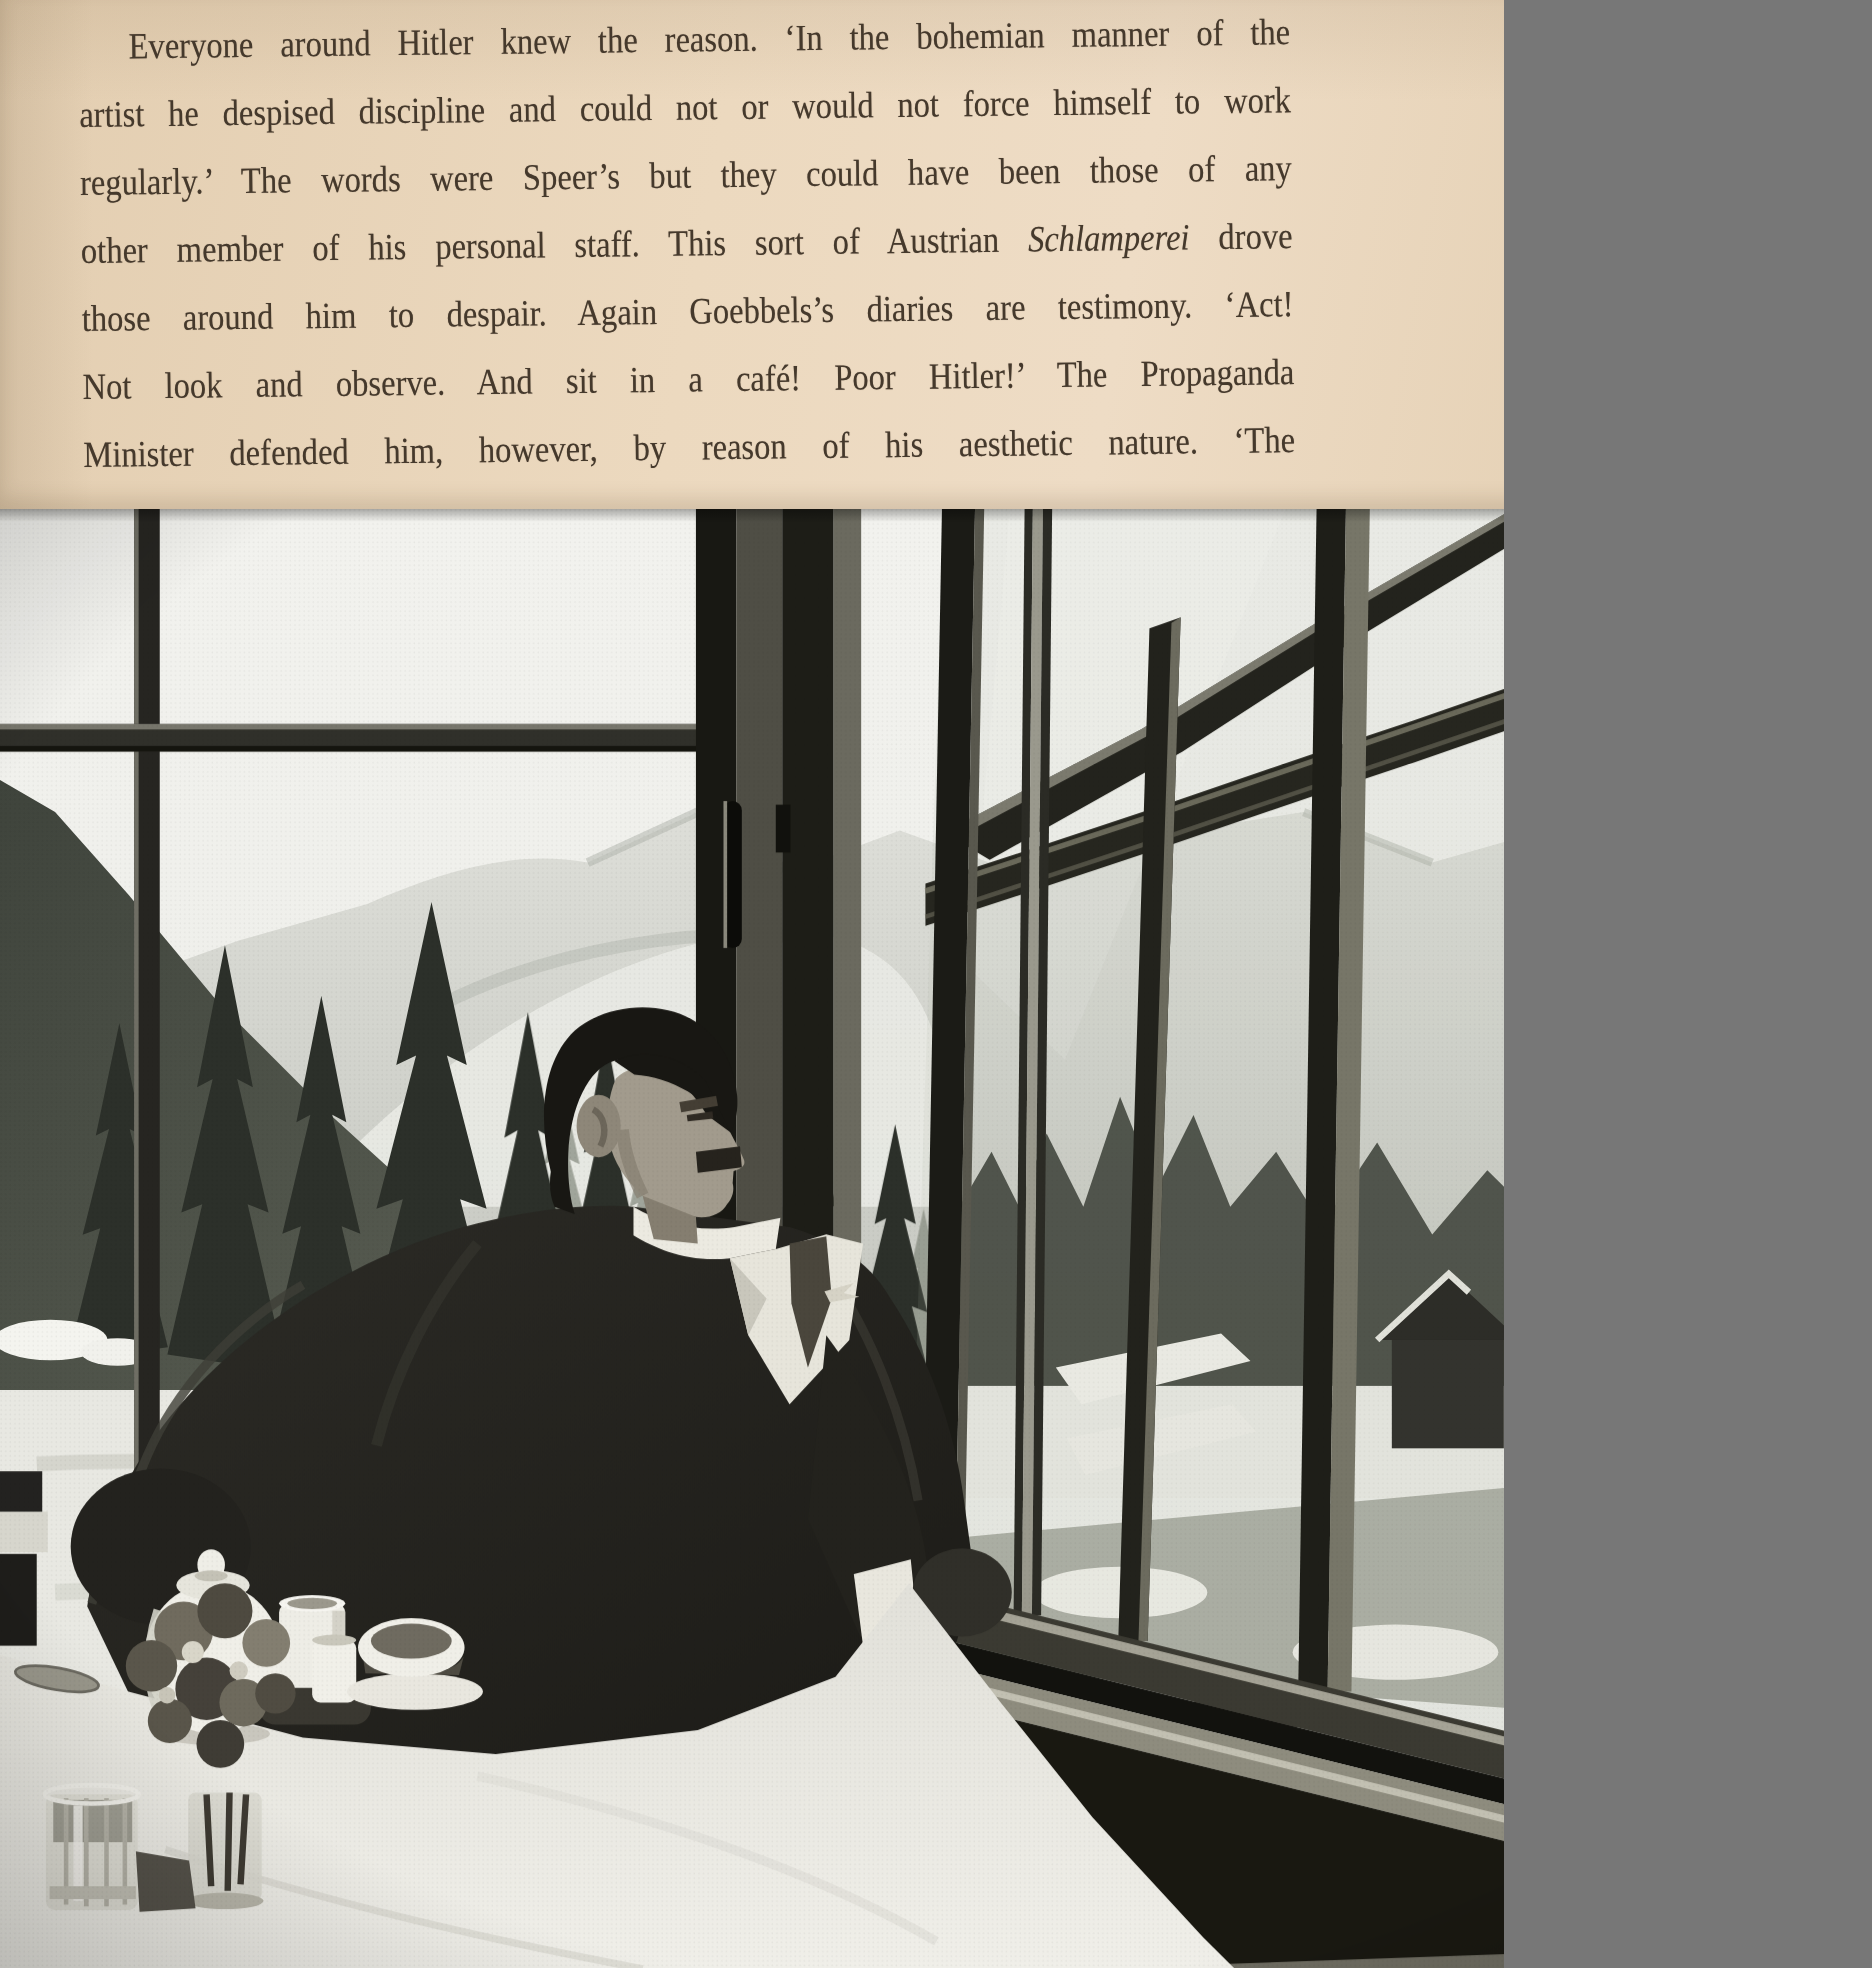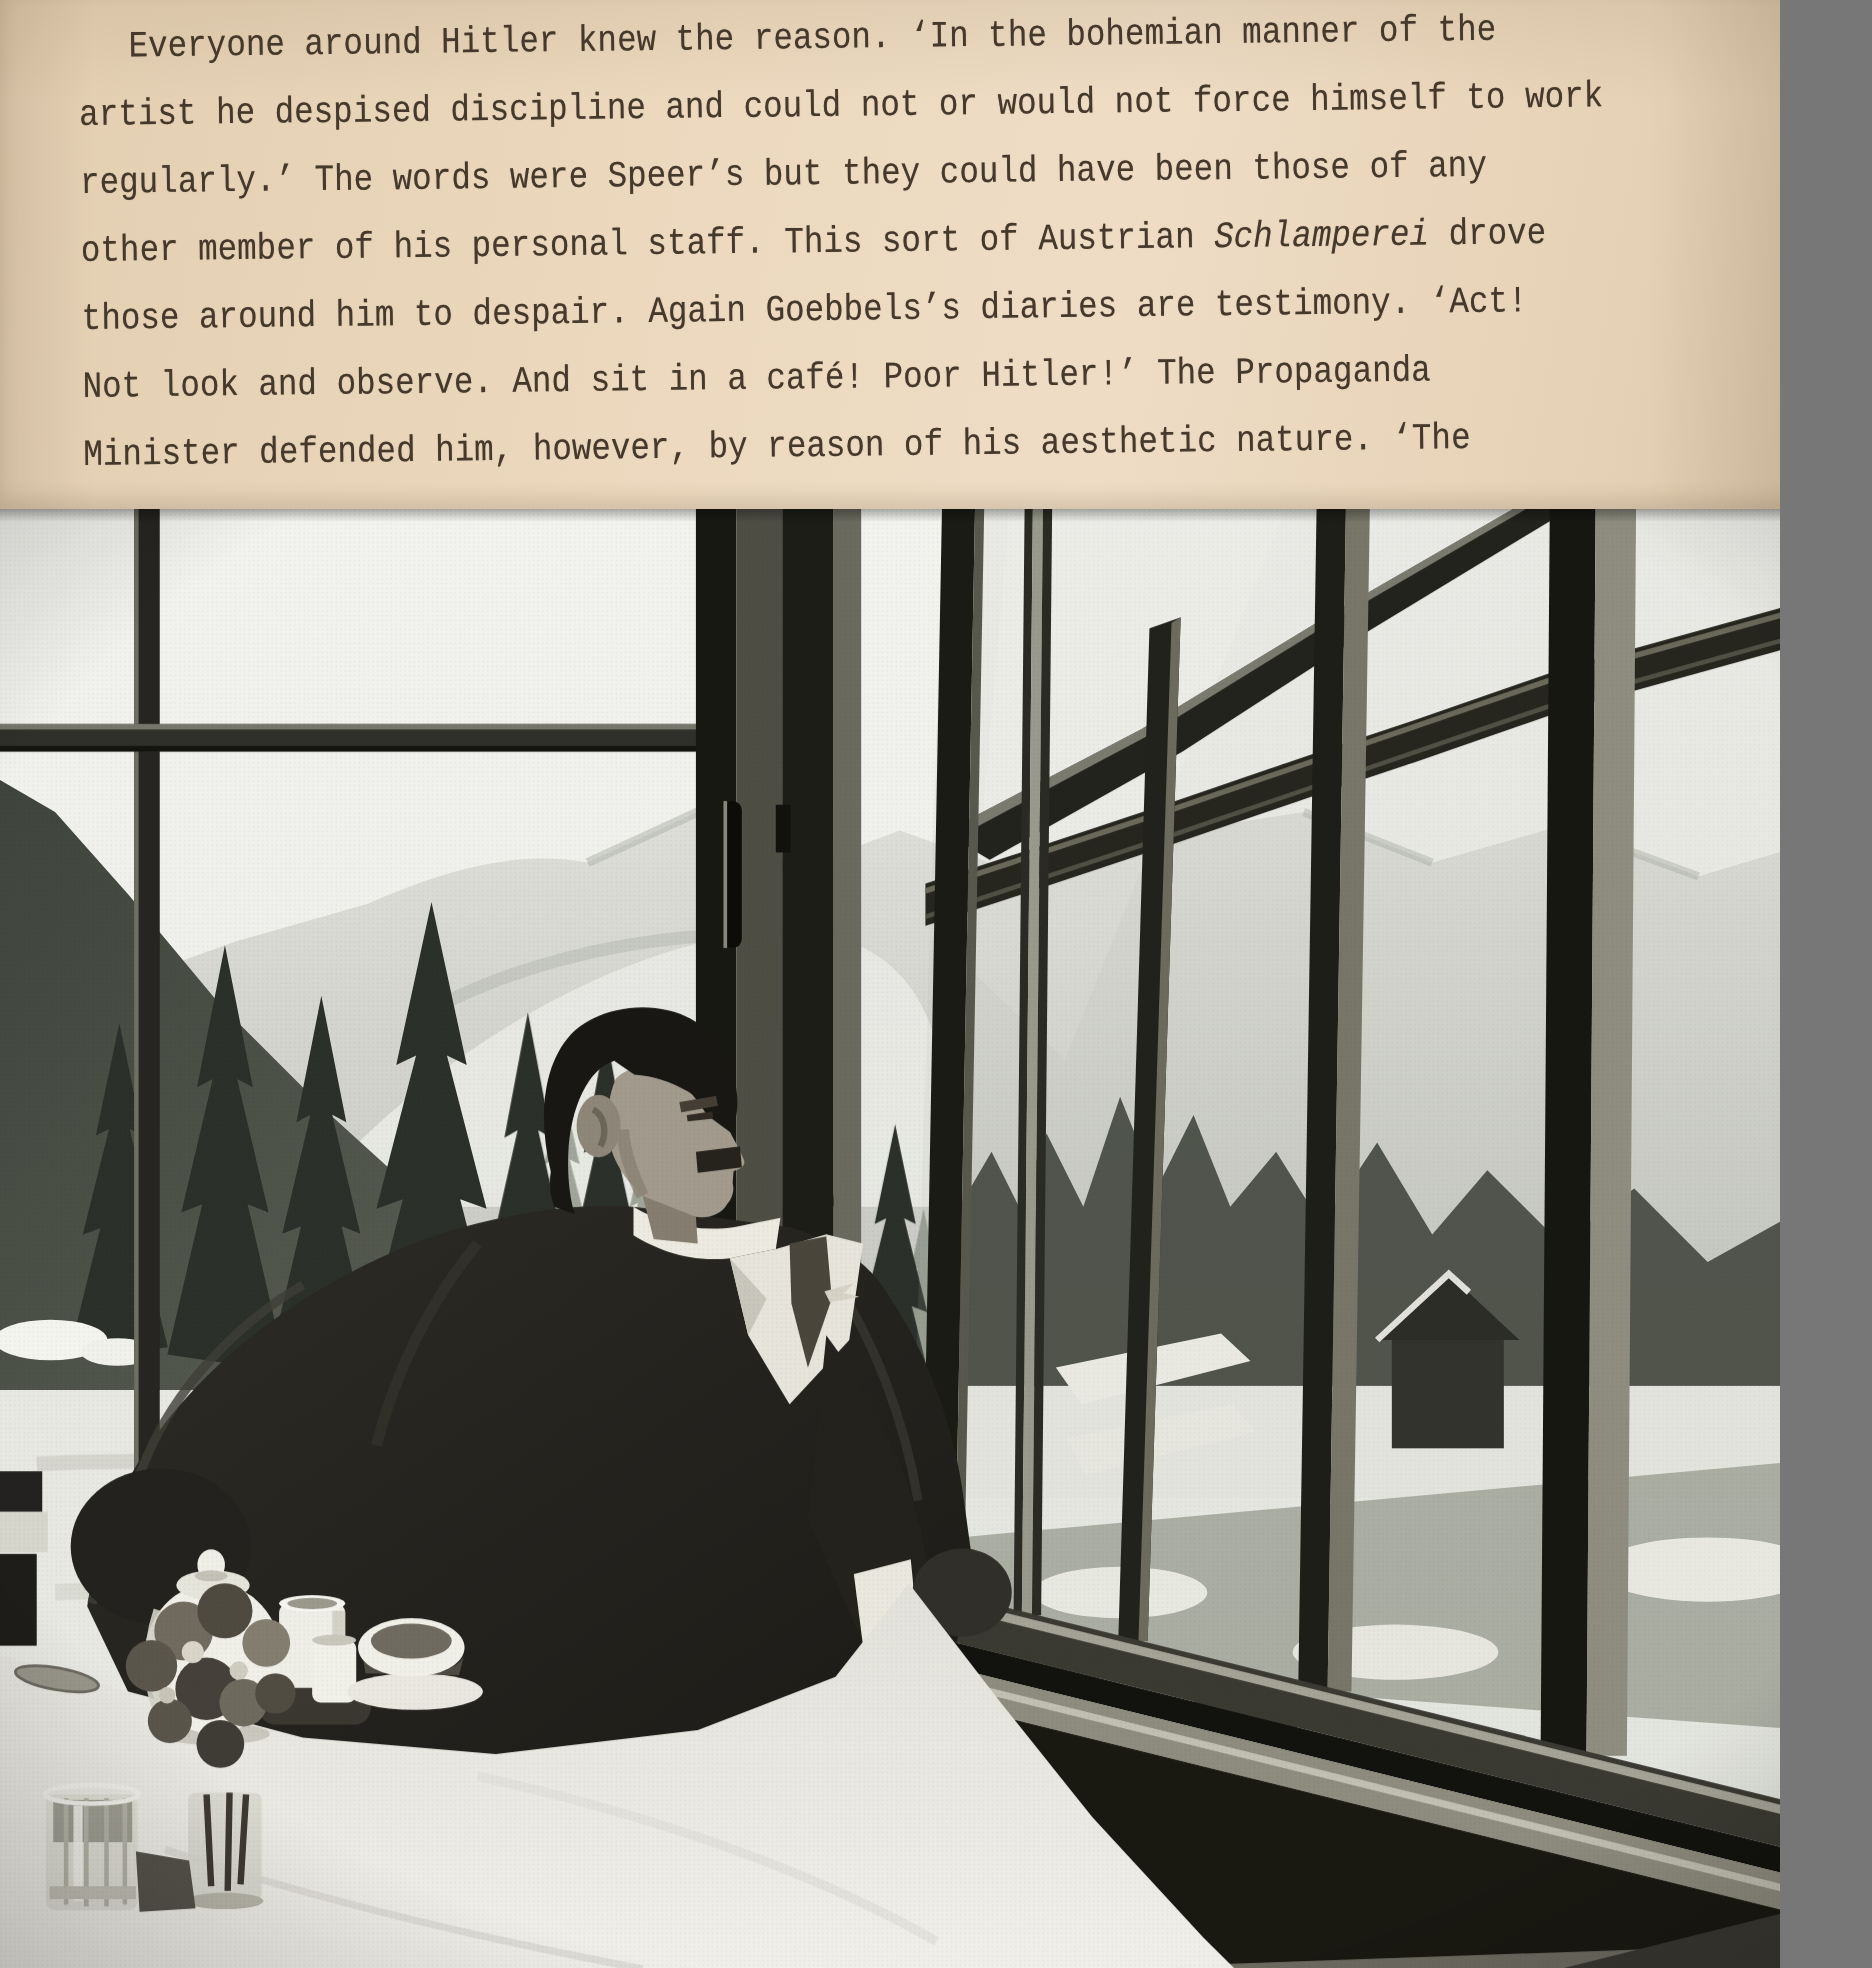--- a/index.html
+++ b/index.html
@@ -1,17 +1,17 @@
 <!DOCTYPE html>
 <html style="font-size:14.7px"><head>
 <meta charset="utf-8">
 <style>
   html,body{margin:0;padding:0;background:#777;}
-  .page{position:relative;width:1780px;height:1969px;overflow:hidden;background:#e9d6bb;
-        font-family:Liberation Mono, monospace;}
+  .page{position:relative;width:1504px;height:1969px;overflow:hidden;background:#e9d6bb;
+        font-family:Liberation Serif, serif;}
   
   .text-band{position:relative;width:1872px;height:509px;
     background:
       linear-gradient(to bottom, rgba(120,95,60,.10), rgba(120,95,60,0) 20%),
       linear-gradient(to right, rgba(90,70,45,.12), rgba(90,70,45,0) 5%, rgba(90,70,45,0) 88%, rgba(70,55,35,.18) 99%),
       linear-gradient(100deg,#e3ceb1 0%,#ecd9bf 38%,#eedcc5 60%,#e5d1b5 86%,#d9c3a5 100%);
     box-shadow: inset 0 -11px 18.4px rgba(80,60,35,.15);
   }
   .paragraph{position:absolute;left:78px;top:13px;width:1377px;
     transform:rotate(-0.7deg) scaleX(0.88);transform-origin:left top;

